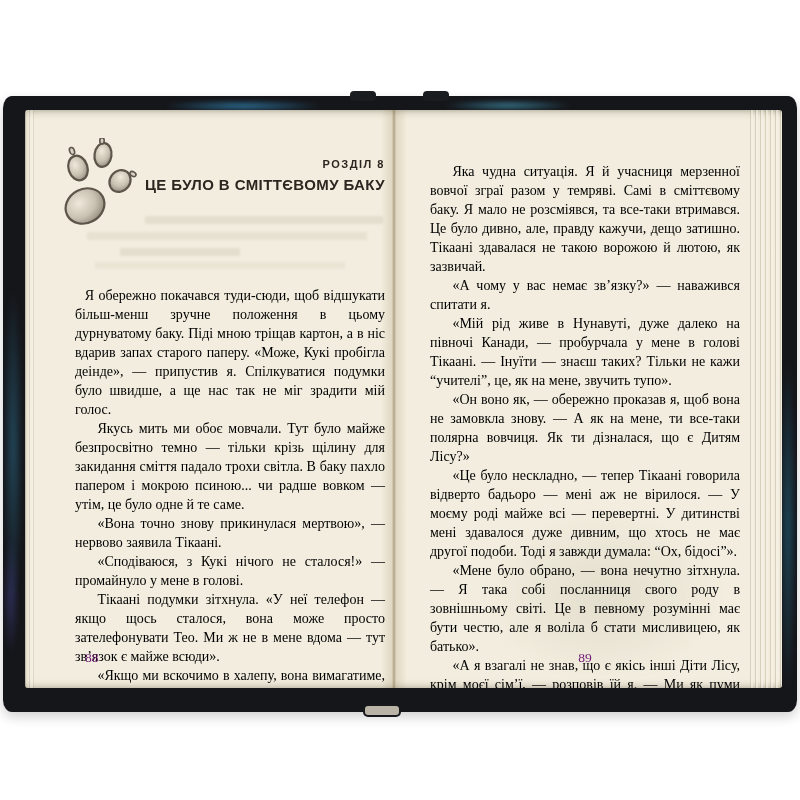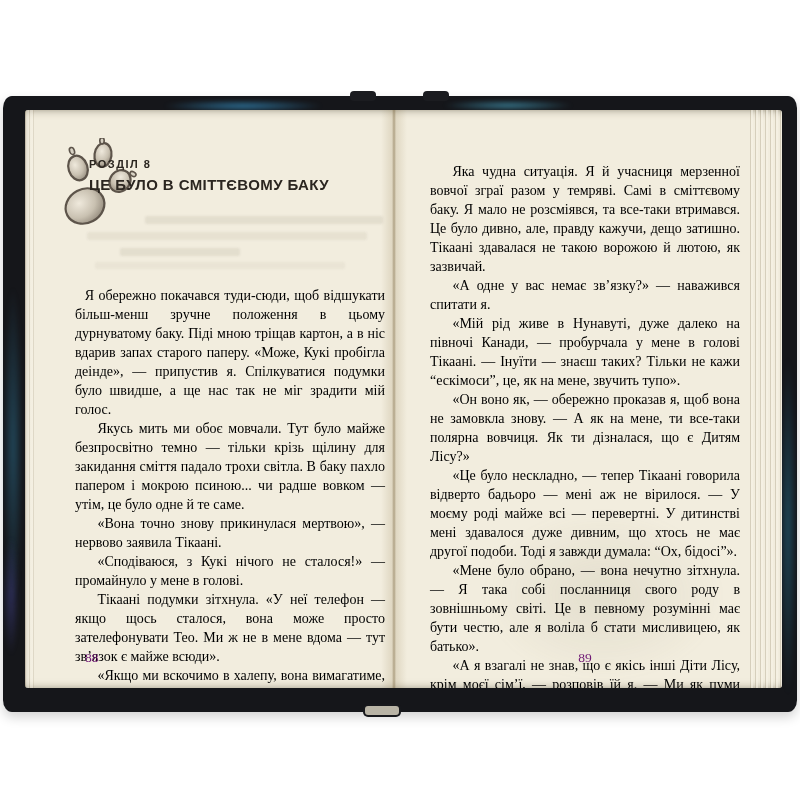--- a/index.html
+++ b/index.html
@@ -41,21 +41,21 @@
   .page{position:absolute;top:0;height:100%;}
   .page-left{left:0;width:368px;}
   .page-right{left:368px;width:389px;}
   .textblock{position:absolute;color:#000000;font-size:14px;line-height:19px;text-align:justify;}
   .tb-left{left:50px;width:310px;top:148px;}
   .tb-right{left:37px;width:310px;top:52px;}
   .textblock p{margin:0;text-indent:1.6em;}
   .textblock p.flush{text-indent:0.7em;margin-top:28px;}
 
   
-  .chapter-head{position:absolute;left:64px;top:48px;width:310px;text-align:left;
+  .chapter-head{position:absolute;left:50px;top:48px;width:310px;text-align:right;
                 font-family:"Liberation Sans","DejaVu Sans",sans-serif;color:#2b2620;}
   .chapter-label{font-size:11px;font-weight:bold;letter-spacing:1.5px;}
   .chapter-title{margin-top:6px;font-size:15px;font-weight:bold;letter-spacing:.4px;}
   .paw{position:absolute;left:33px;top:28px;width:82px;height:94px;}
 
   
   .ghost{position:absolute;background:rgba(125,115,90,.12);filter:blur(1px);border-radius:2px;}
   .g1{left:120px;top:106px;width:238px;height:8px;}
   .g2{left:62px;top:122px;width:280px;height:8px;opacity:.8;}
   .g3{left:95px;top:138px;width:120px;height:8px;}
@@ -129,22 +129,22 @@
             <p>Якщо нас тепер рятуватимуть учителі, це буде страх як неприємно. Врешті-решт, нас же просто послали до аптеки.</p>
           </div>
 
         <div class="pagenum pn-left">88</div>
       </div>
 
       <div class="page page-right">
         <div class="ghost-blob"></div>
         <div class="textblock tb-right">
             <p>Яка чудна ситуація. Я й учасниця мерзенної вовчої зграї разом у темряві. Самі в сміттєвому баку. Я мало не розсміявся, та все-таки втримався. Це було дивно, але, правду кажучи, дещо затишно. Тікаані здавалася не такою ворожою й лютою, як зазвичай.</p>
-            <p>«А одне у вас немає зв’язку?» — наважився спитати я.</p>
-            <p>«Мій рід живе в Нунавуті, дуже далеко на півночі Канади, — пробурчала у мене в голові Тікаані. — Інуїти — знаєш таких? Тільки не кажи “ескімоси”, це, як на мене, звучить тупо».</p>
+            <p>«А чому у вас немає зв’язку?» — наважився спитати я.</p>
+            <p>«Мій рід живе в Нунавуті, дуже далеко на півночі Канади, — пробурчала у мене в голові Тікаані. — Інуїти — знаєш таких? Тільки не кажи “учителі”, це, як на мене, звучить тупо».</p>
             <p>«Он воно як, — обережно проказав я, щоб вона не замовкла знову. — А як на мене, ти все-таки полярна вовчиця. Як ти дізналася, що є Дитям Лісу?»</p>
             <p>«Це було нескладно, — тепер Тікаані говорила відверто бадьоро — мені аж не вірилося. — У моєму роді майже всі — перевертні. У дитинстві мені здавалося дуже дивним, що хтось не має другої подоби. Тоді я завжди думала: “Ох, бідосі”».</p>
             <p>«Мене було обрано, — вона нечутно зітхнула. — Я така собі посланниця свого роду в зовнішньому світі. Це в певному розумінні має бути честю, але я воліла б стати мисливицею, як батько».</p>
             <p>«А я взагалі не знав, що є якісь інші Діти Лісу, крім моєї сім’ї, — розповів їй я. — Ми як пуми жили в горах, перетворювалися щонайбільше раз на рік».</p>
           </div>
         <div class="pagenum pn-right">89</div>
       </div>
     </div>
   </div>
 </div>

